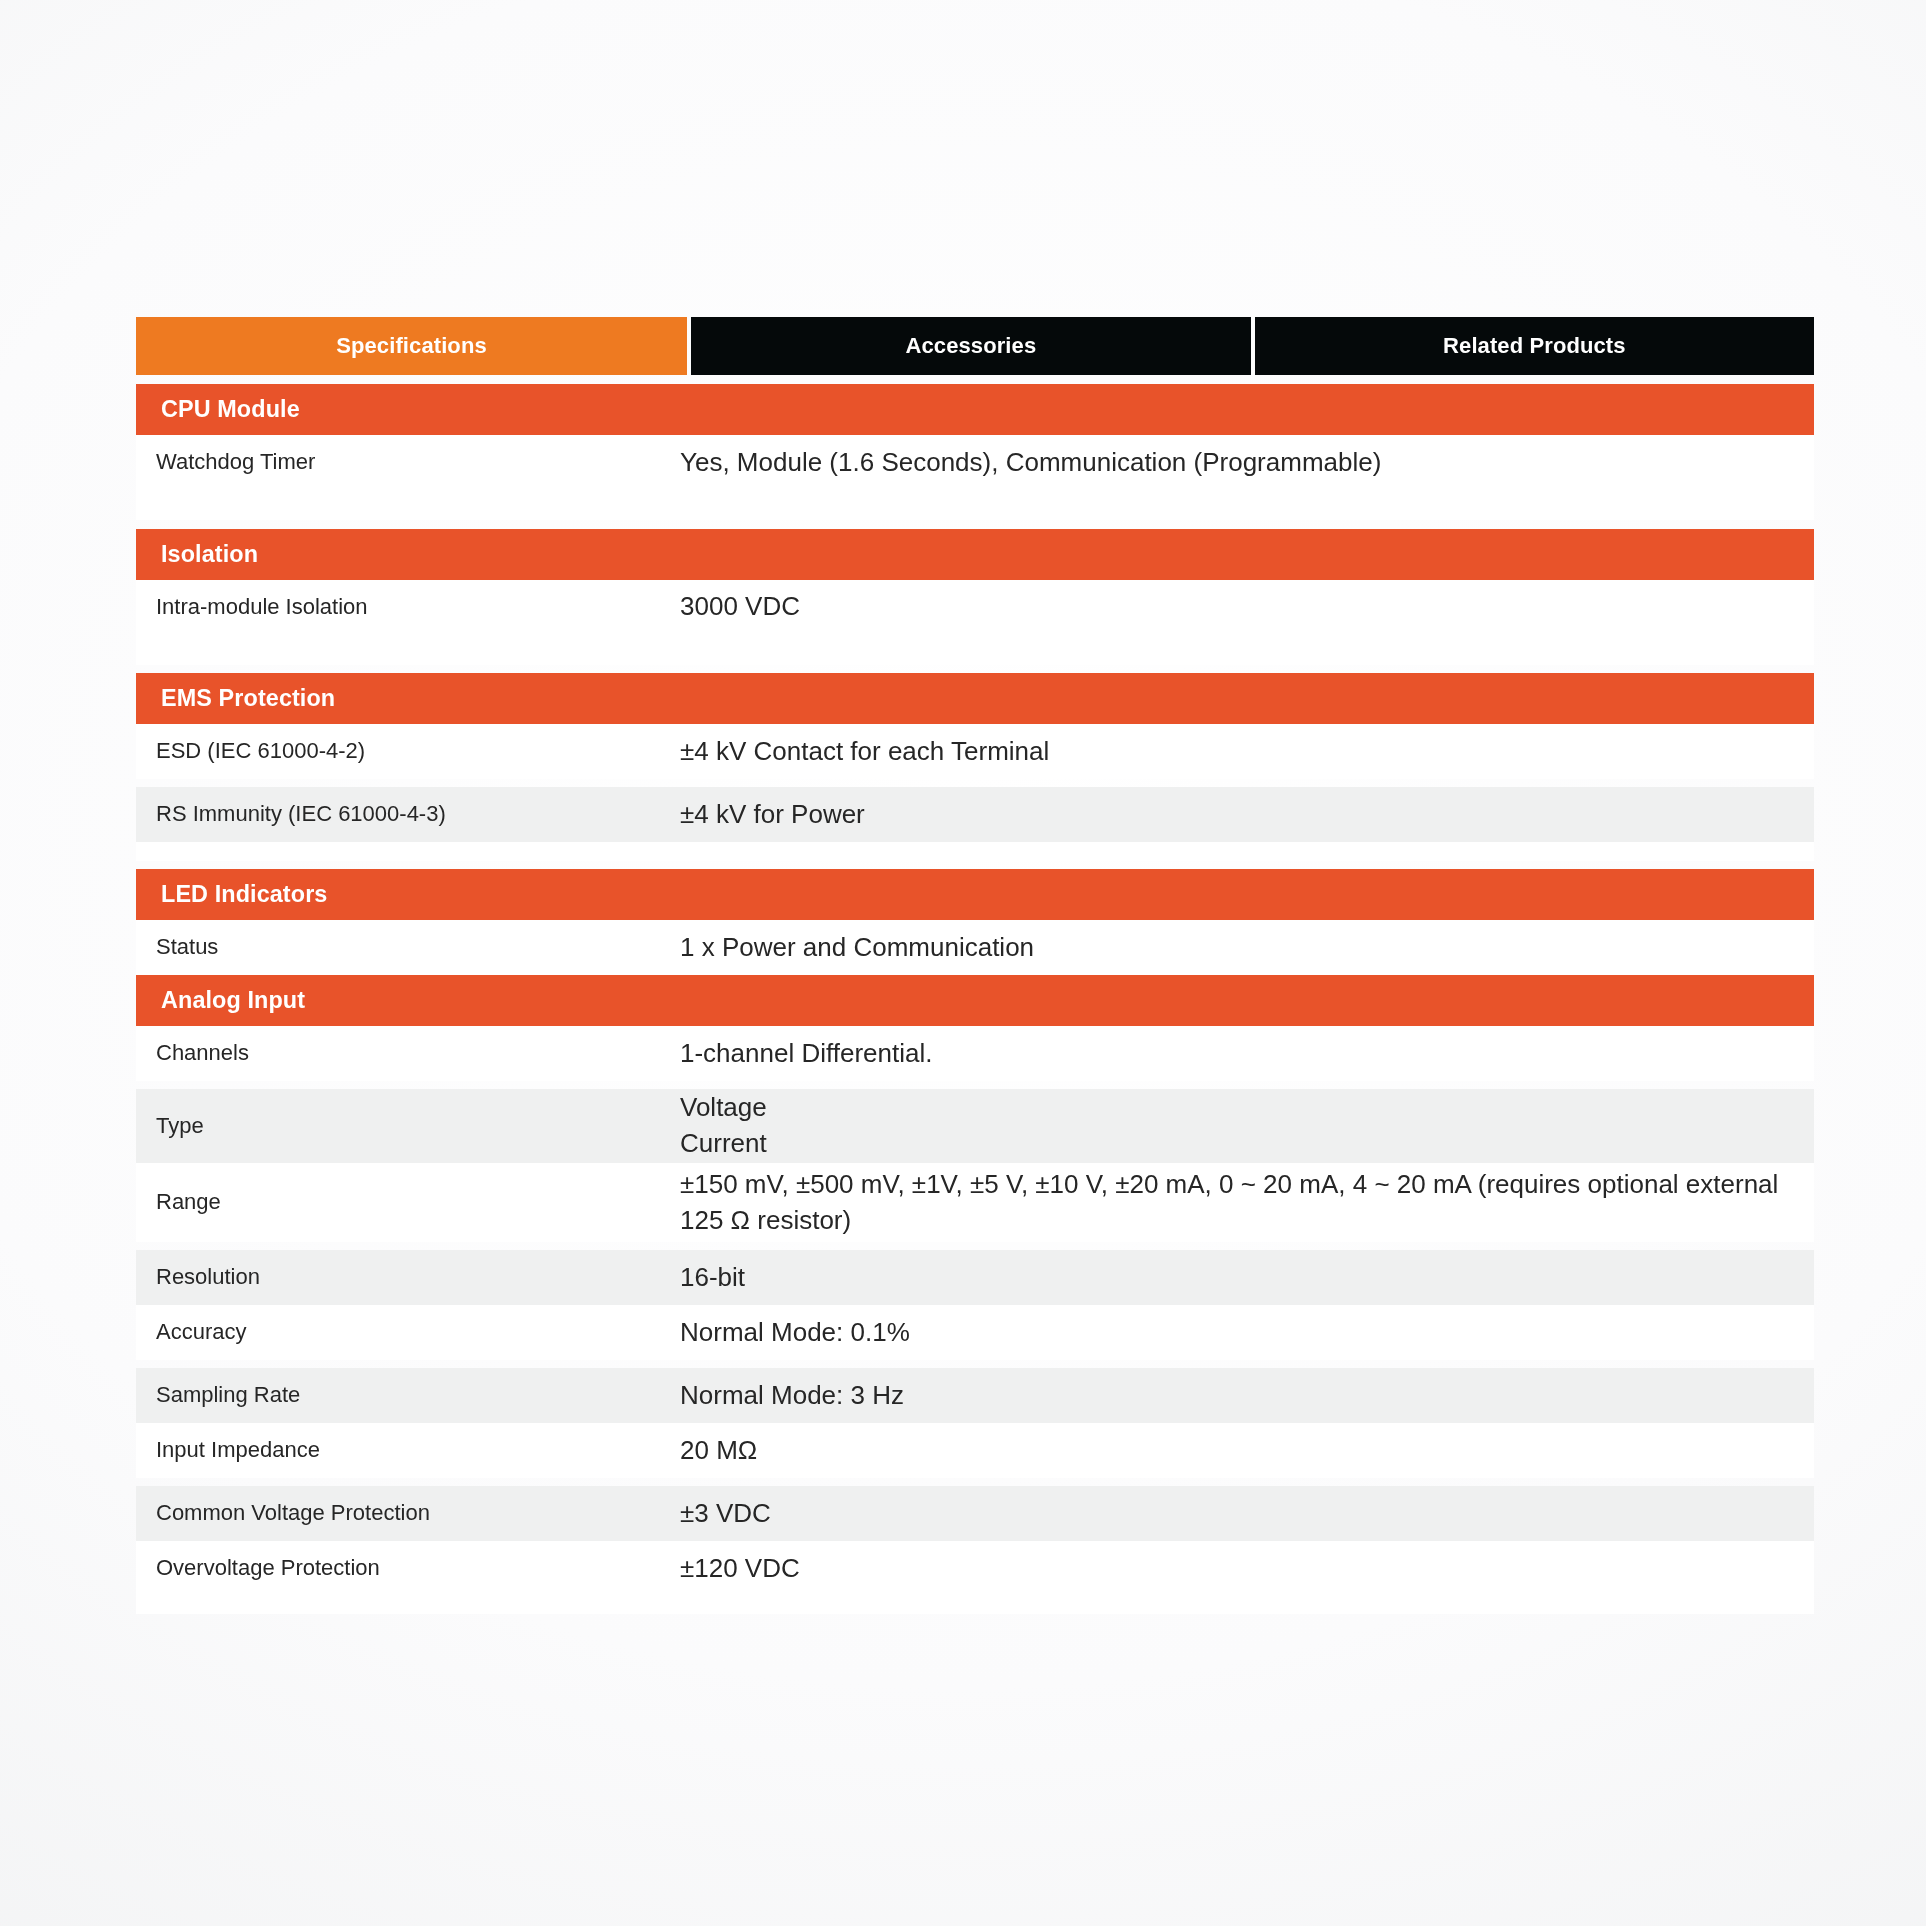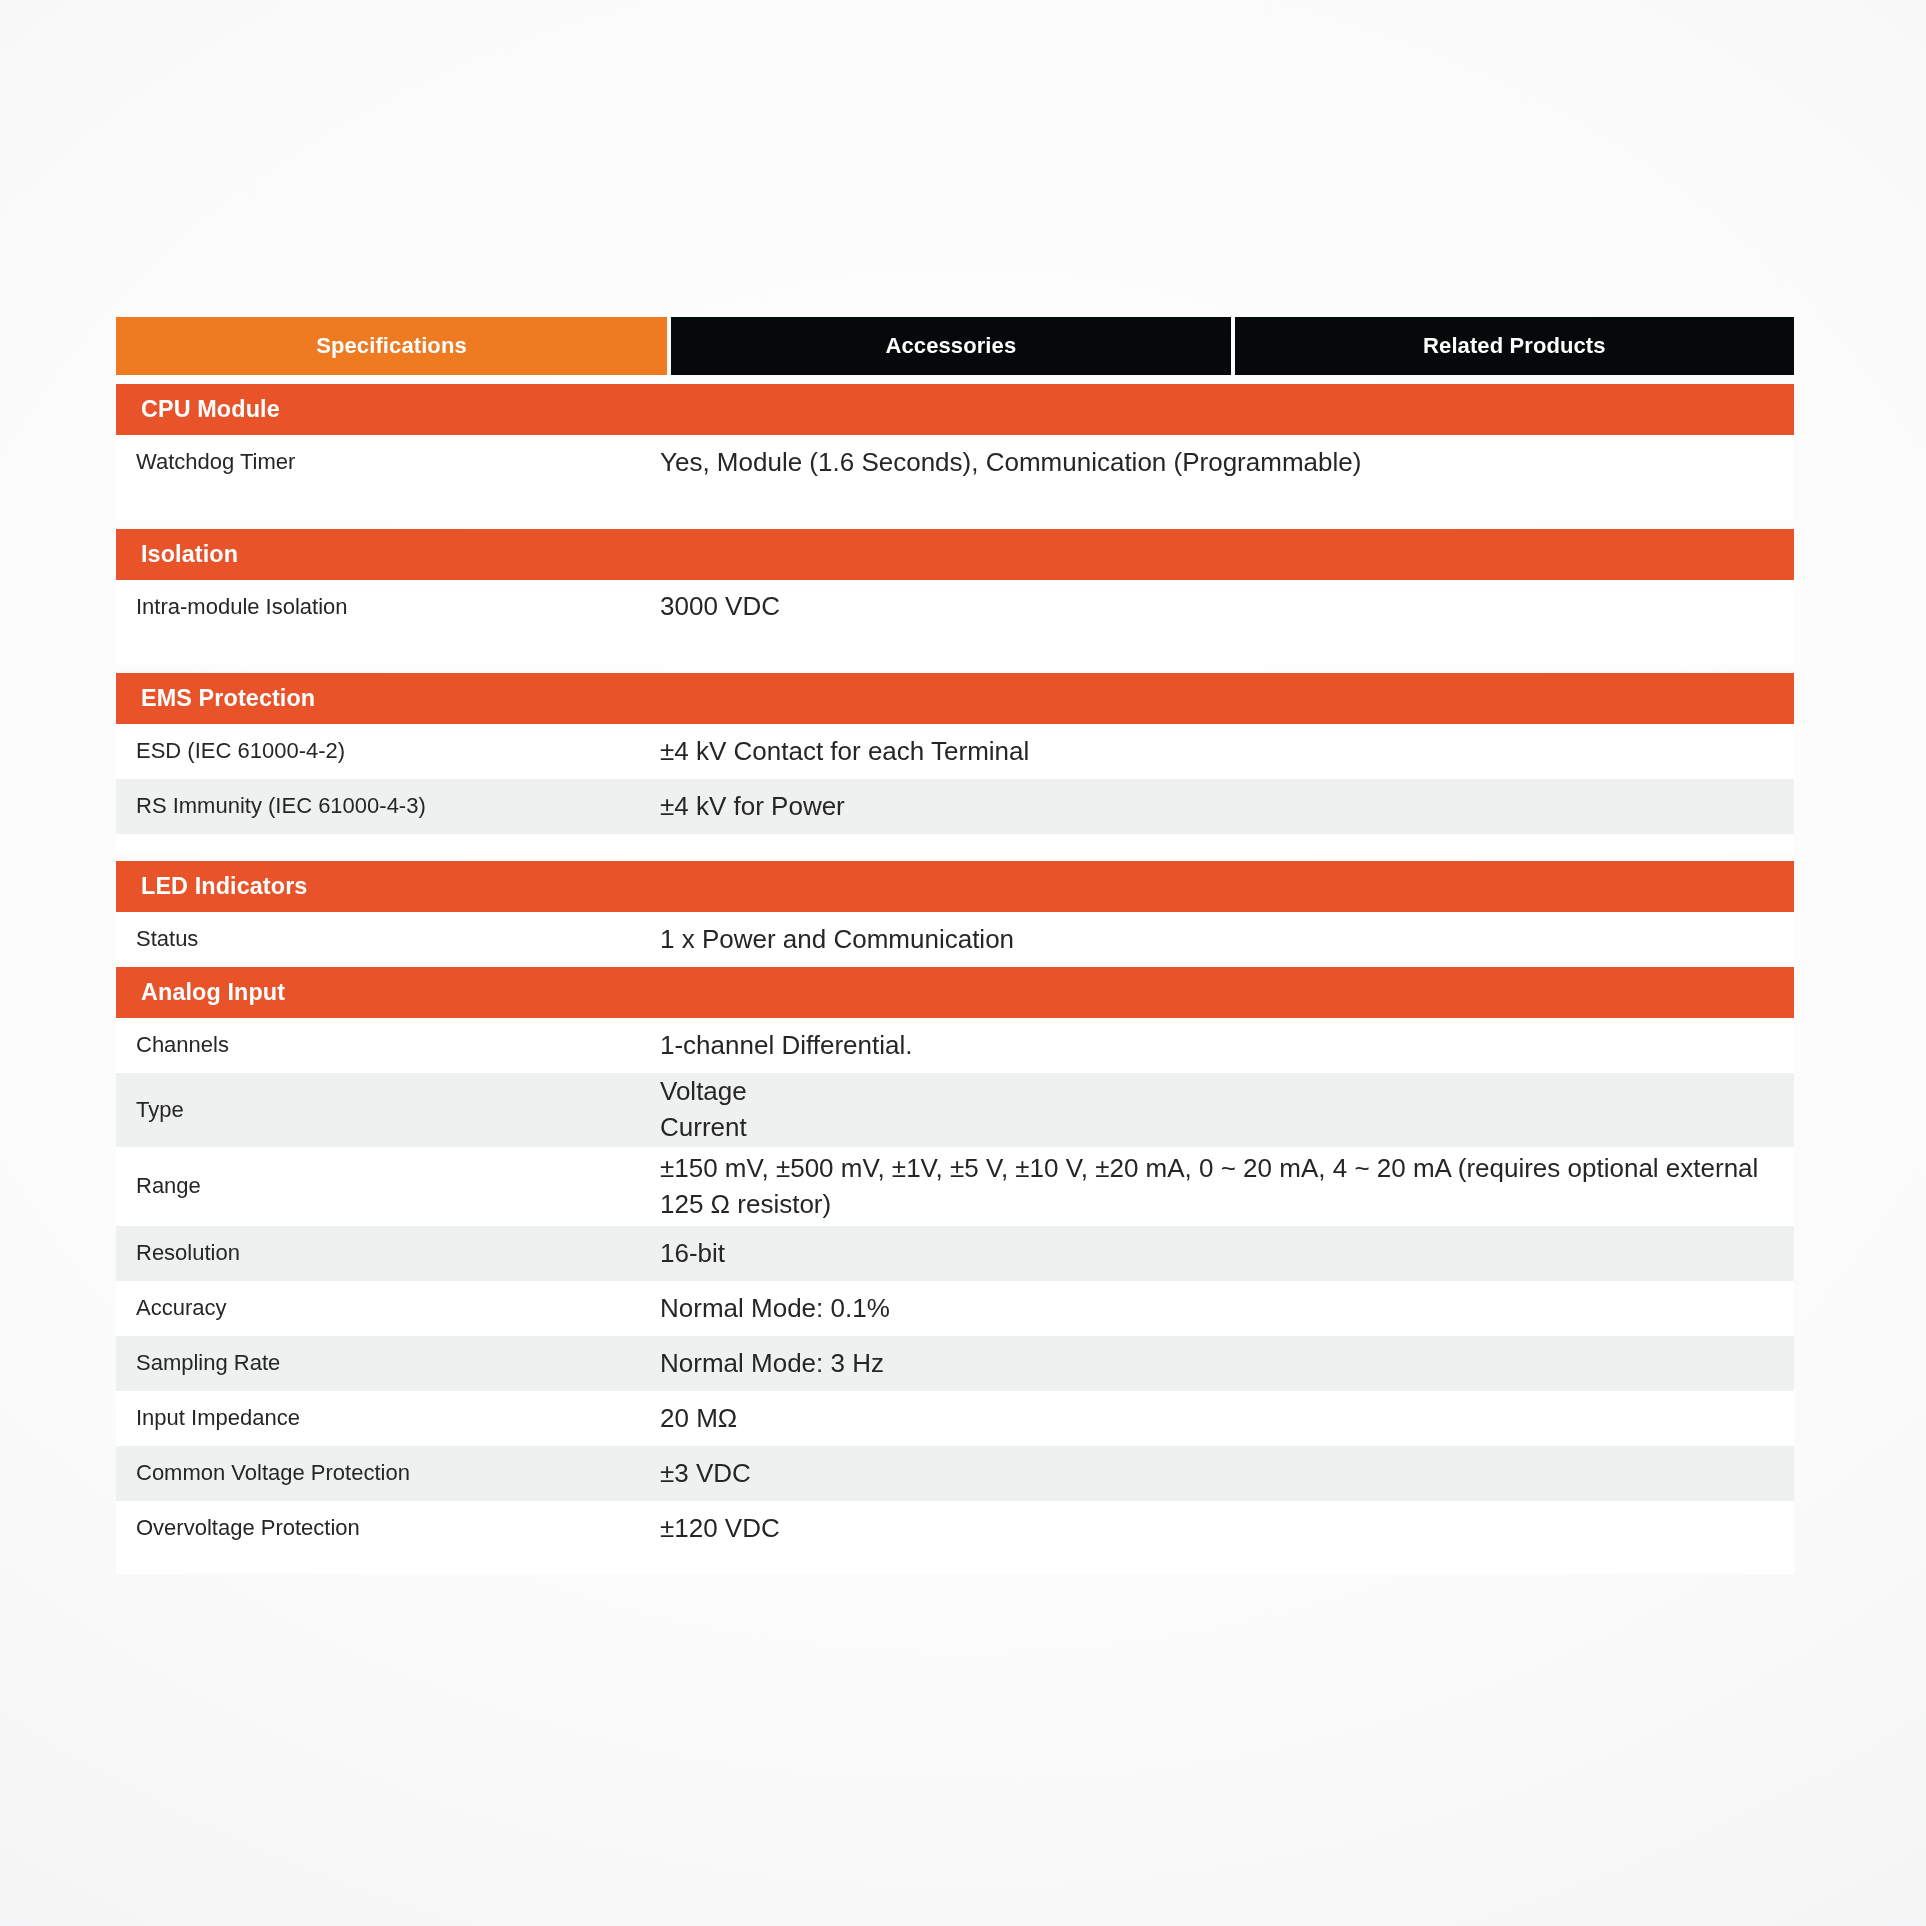--- a/index.html
+++ b/index.html
@@ -17,21 +17,21 @@
 
   #page {
     position: absolute;
     left: 0; top: 0;
     width: 1926px;
     height: 1926px;
   }
 
   .spec-panel {
     position: absolute;
-    left: 116px;
+    left: 136px;
     top: 317px;
     width: 1678px;
   }
 
   
   .tab-bar {
     display: flex;
     width: 100%;
     height: 58px;
     gap: 4.2px;
@@ -82,21 +82,21 @@
   .row {
     display: flex;
     align-items: center;
     box-sizing: border-box;
     padding-left: 20px;
     padding-right: 17px;
     min-height: 55px;
     gap: 20px;
   }
   .row.white  { background: #ffffff; }
-  .row.gray   { background: #eff0f0; }
+  .row.gray   { background: #eff0f0; margin-top: 8px; }
 
   .row .label {
     flex: 0 0 504px;
     color: #262626;
     font-size: 22px;
     font-stretch: condensed;
     line-height: 1.3;
   }
   .row .value {
     flex: 1 1 auto;

